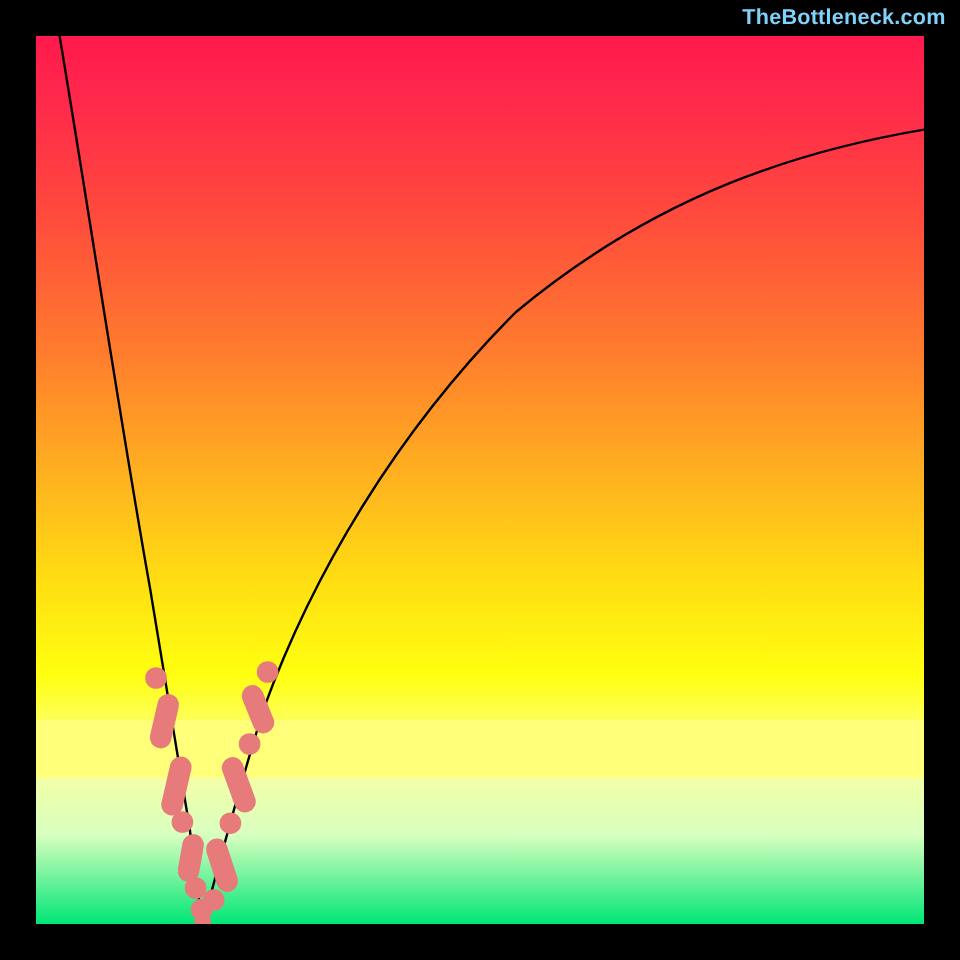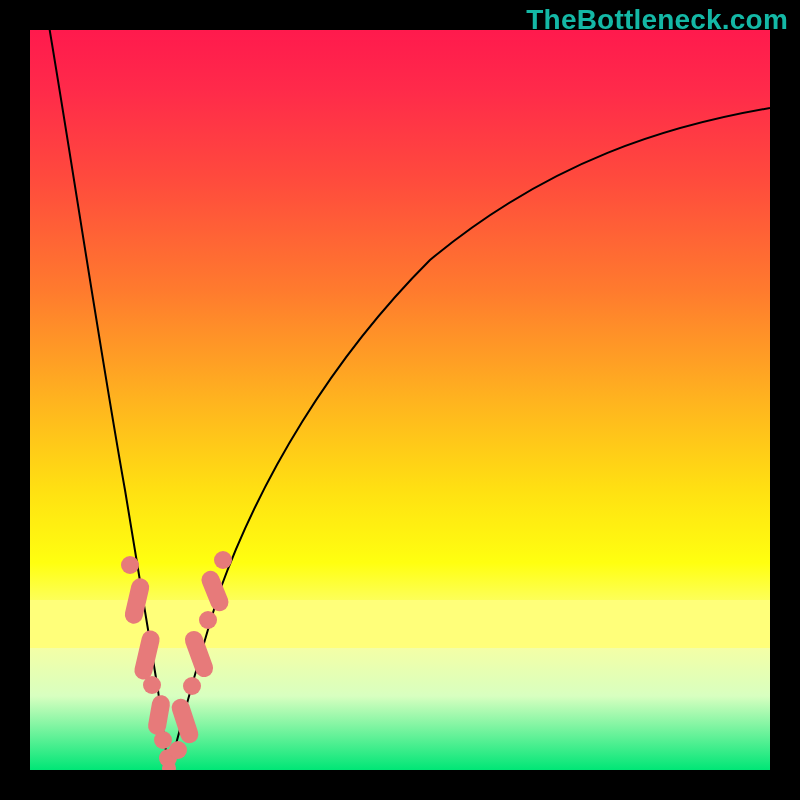--- a/index.html
+++ b/index.html
@@ -7,23 +7,23 @@
   .outer {
     width: 800px;
     height: 800px;
     background: #000;
     position: relative;
   }
   .watermark {
     position: absolute;
     top: 4px;
     right: 12px;
-    color: #14b8a6;
+    color: #7dd3fc;
     font-family: Arial, sans-serif;
-    font-size: 28px;
+    font-size: 18px;
     font-weight: bold;
     letter-spacing: 0.2px;
     z-index: 10;
   }
   .plot {
     position: absolute;
     left: 30px;
     top: 30px;
     width: 740px;
     height: 740px;

